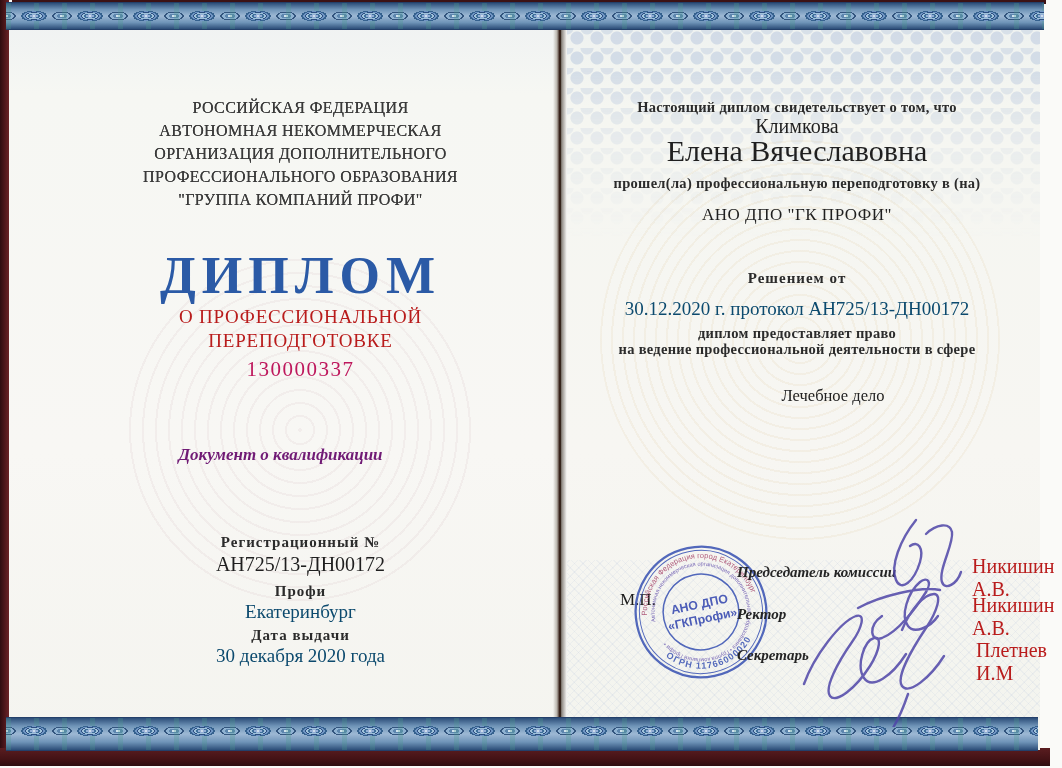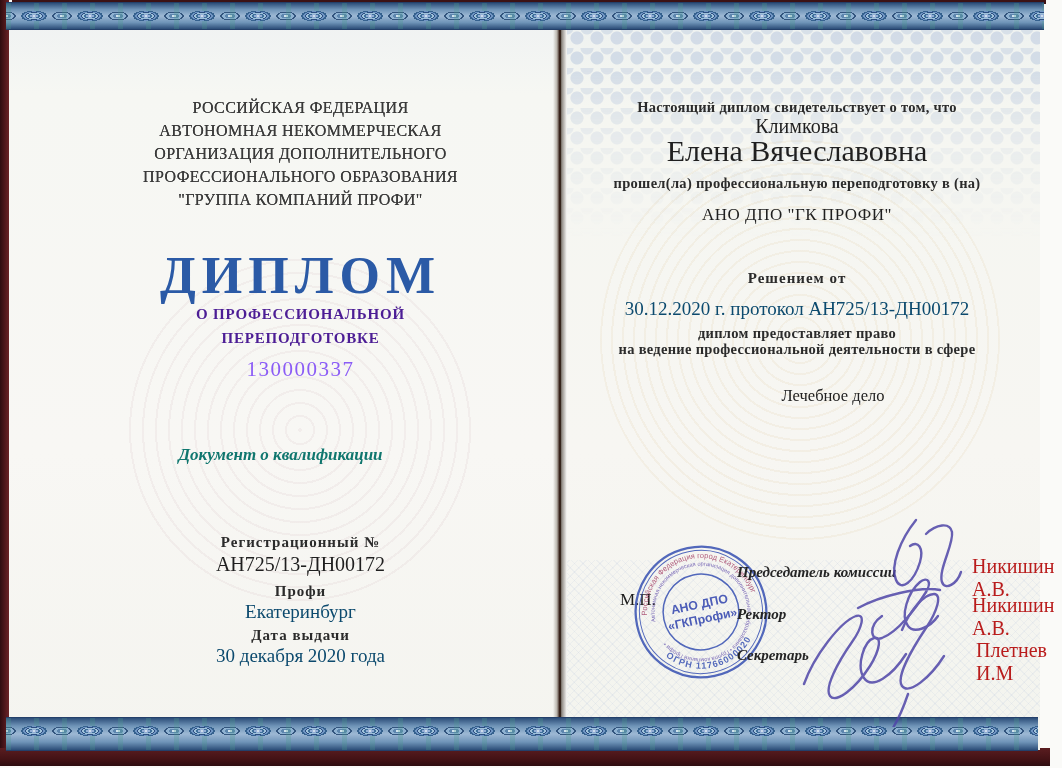--- a/index.html
+++ b/index.html
@@ -38,27 +38,27 @@
     -webkit-mask-image:linear-gradient(180deg,#000 20%,rgba(0,0,0,.35) 60%,rgba(0,0,0,0) 100%);
     mask-image:linear-gradient(180deg,#000 20%,rgba(0,0,0,.35) 60%,rgba(0,0,0,0) 100%);}
   .wm-left{position:absolute;left:120px;top:250px;width:360px;height:360px;border-radius:50%;
     background:repeating-radial-gradient(circle at 50% 50%, rgba(190,150,160,.10) 0 2px, rgba(0,0,0,0) 2px 13px);}
   .wm-right{position:absolute;left:600px;top:140px;width:400px;height:400px;border-radius:50%;
     background:repeating-radial-gradient(circle at 50% 50%, rgba(215,185,130,.12) 0 2px, rgba(0,0,0,0) 2px 11px);}
   .hatch-right{position:absolute;left:567px;top:560px;width:473px;height:158px;
     background-image:repeating-linear-gradient(45deg,rgba(110,140,200,.07) 0 1px,rgba(0,0,0,0) 1px 6px),
                      repeating-linear-gradient(-45deg,rgba(110,140,200,.07) 0 1px,rgba(0,0,0,0) 1px 6px);}
   
-  .line{position:absolute;text-align:center;color:#0f766e;}
+  .line{position:absolute;text-align:center;color:#701a75;}
   .col-l{left:28px;width:545px;}
   .col-r{left:572px;width:450px;}
   .hdr{font-size:16px;line-height:23px;letter-spacing:.4px;color:#3a3a3a;text-shadow:0 0 .4px #3a3a3a;}
   .title{font-size:52px;font-weight:bold;letter-spacing:6px;color:#2b5aa6;}
-  .subtitle{font-size:15px;font-weight:bold;letter-spacing:.8px;color:#4c1d95;}
-  .serial{font-size:21px;letter-spacing:1.5px;color:#8b5cf6;}
+  .subtitle{font-size:19px;font-weight:normal;letter-spacing:.8px;color:#b91c1c;}
+  .serial{font-size:21px;letter-spacing:1.5px;color:#be185d;}
   .qual{font-size:17px;font-weight:bold;font-style:italic;transform:translateX(-20px);}
   .lbl{font-size:15px;font-weight:bold;letter-spacing:1px;color:#2b2b2b;}
   .val{font-size:20px;color:#1f1f1f;}
   .val-sm{font-size:19px;color:#0c4a6e;}
   .bold-sm{font-size:14.5px;font-weight:bold;letter-spacing:.3px;color:#2b2b2b;}
   .name-lg{font-size:30px;color:#1f1f1f;}
   .name-md{font-size:20px;color:#1f1f1f;}
   .org{font-size:17px;letter-spacing:.5px;color:#1f1f1f;}
   .field{font-size:16.5px;color:#222;transform:translateX(36px);}
   .mp{position:absolute;left:620px;top:590px;font-size:17px;color:#1c1c1c;}

